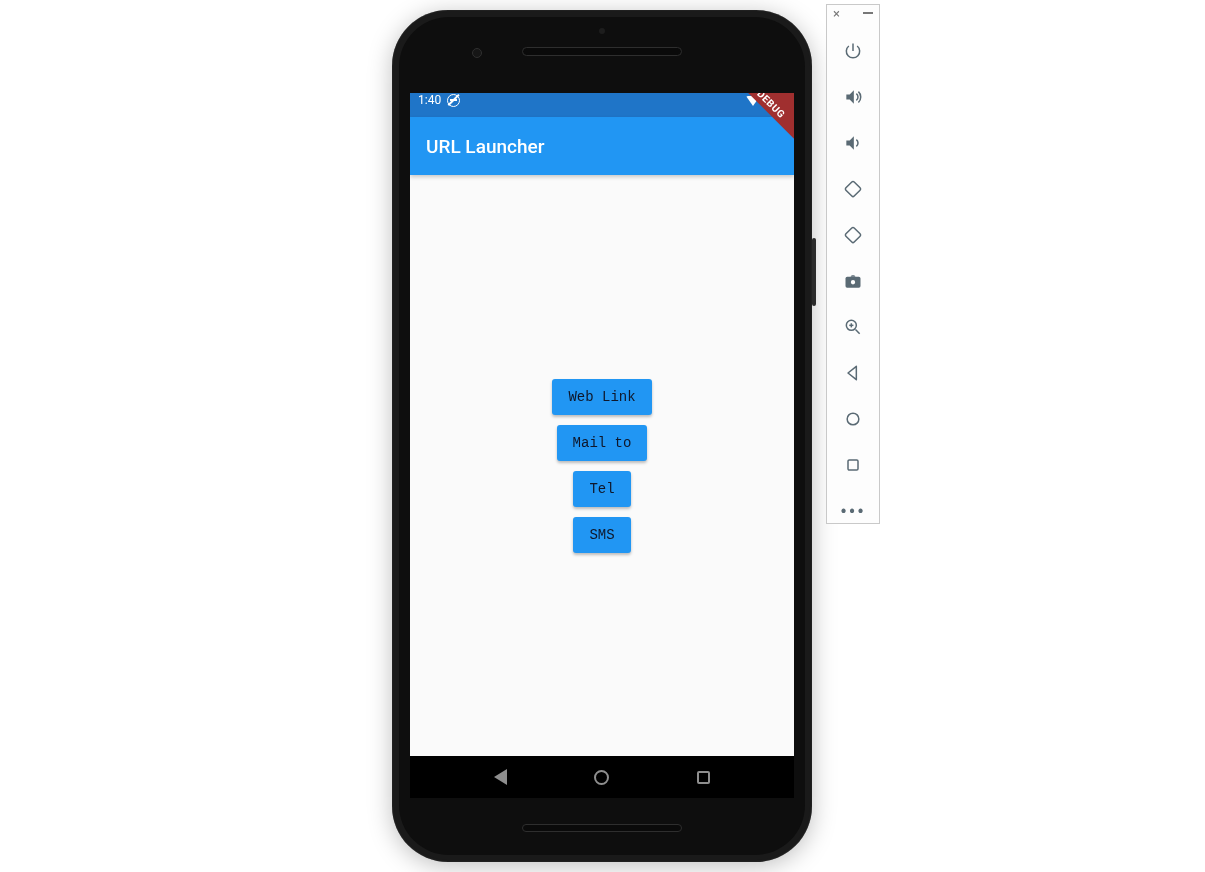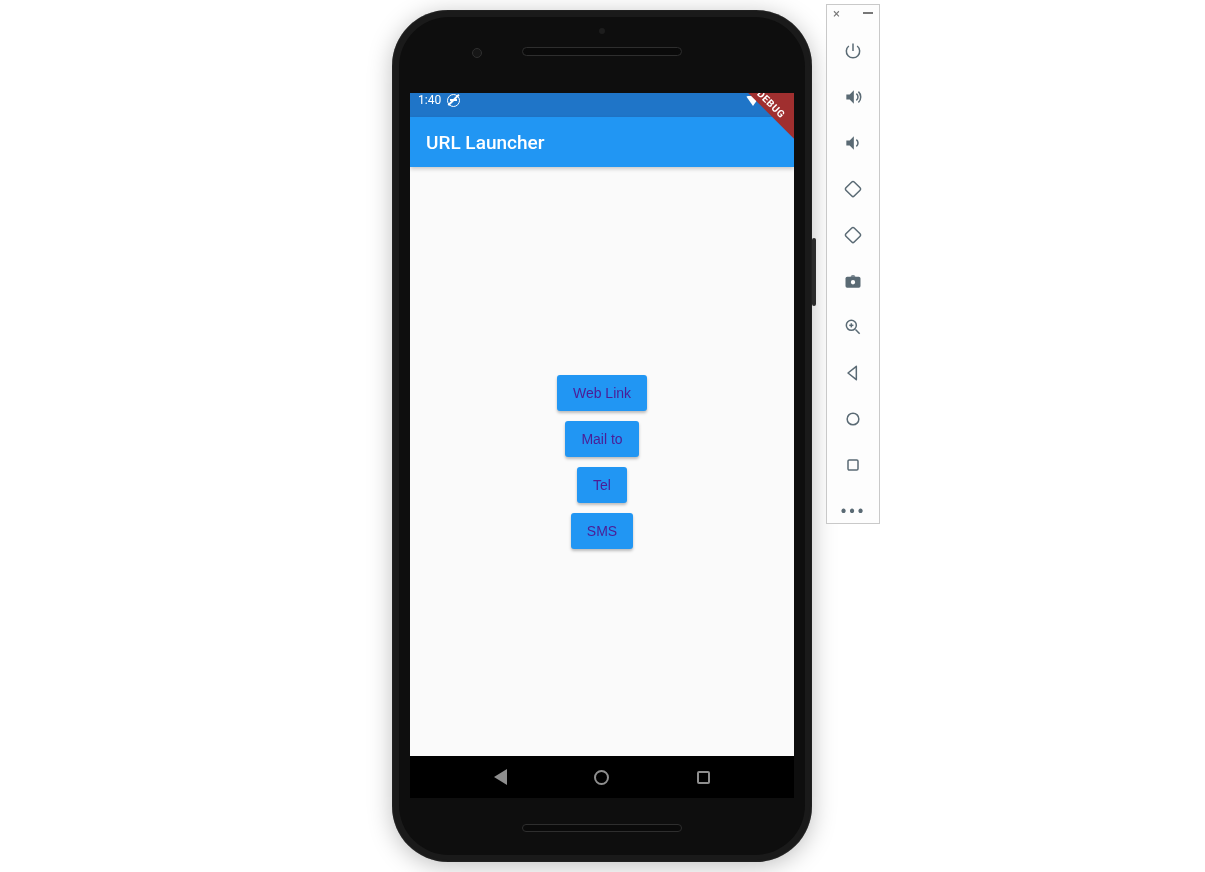--- a/index.html
+++ b/index.html
@@ -122,21 +122,21 @@
   }
   .batt-icon {
     width: 8px; height: 13px; background: #fff; border-radius: 1px; position: relative;
   }
   .batt-icon::before {
     content: ""; position: absolute; top: -2px; left: 2px; width: 4px; height: 2px; background: #fff; border-radius: 1px;
   }
 
   .app-bar {
     position: relative;
-    height: 50px;
+    height: 58px;
     background: #2196f3;
     color: #fff;
     display: flex;
     align-items: center;
     padding: 0 16px;
     font-size: 19px;
     font-weight: 500;
     box-shadow: 0 2px 4px rgba(0,0,0,0.2);
     z-index: 2;
   }
@@ -159,29 +159,30 @@
     flex: 1;
     background: #fafafa;
     display: flex;
     flex-direction: column;
     align-items: center;
     justify-content: center;
     gap: 10px;
   }
   .flat-btn {
     background: #2196f3;
-    color: #4c1d95;
+    color: #0f172a;
     border: none;
     border-radius: 3px;
     padding: 10px 16px;
     font-size: 14px;
     font-weight: 500;
     box-shadow: 0 2px 3px rgba(0,0,0,0.25);
     cursor: pointer;
     min-width: 48px;
+    font-family: Liberation Mono, monospace;
   }
 
   .nav-bar {
     height: 42px;
     background: #000;
     display: flex;
     align-items: center;
     justify-content: space-around;
     padding: 0 40px;
   }

